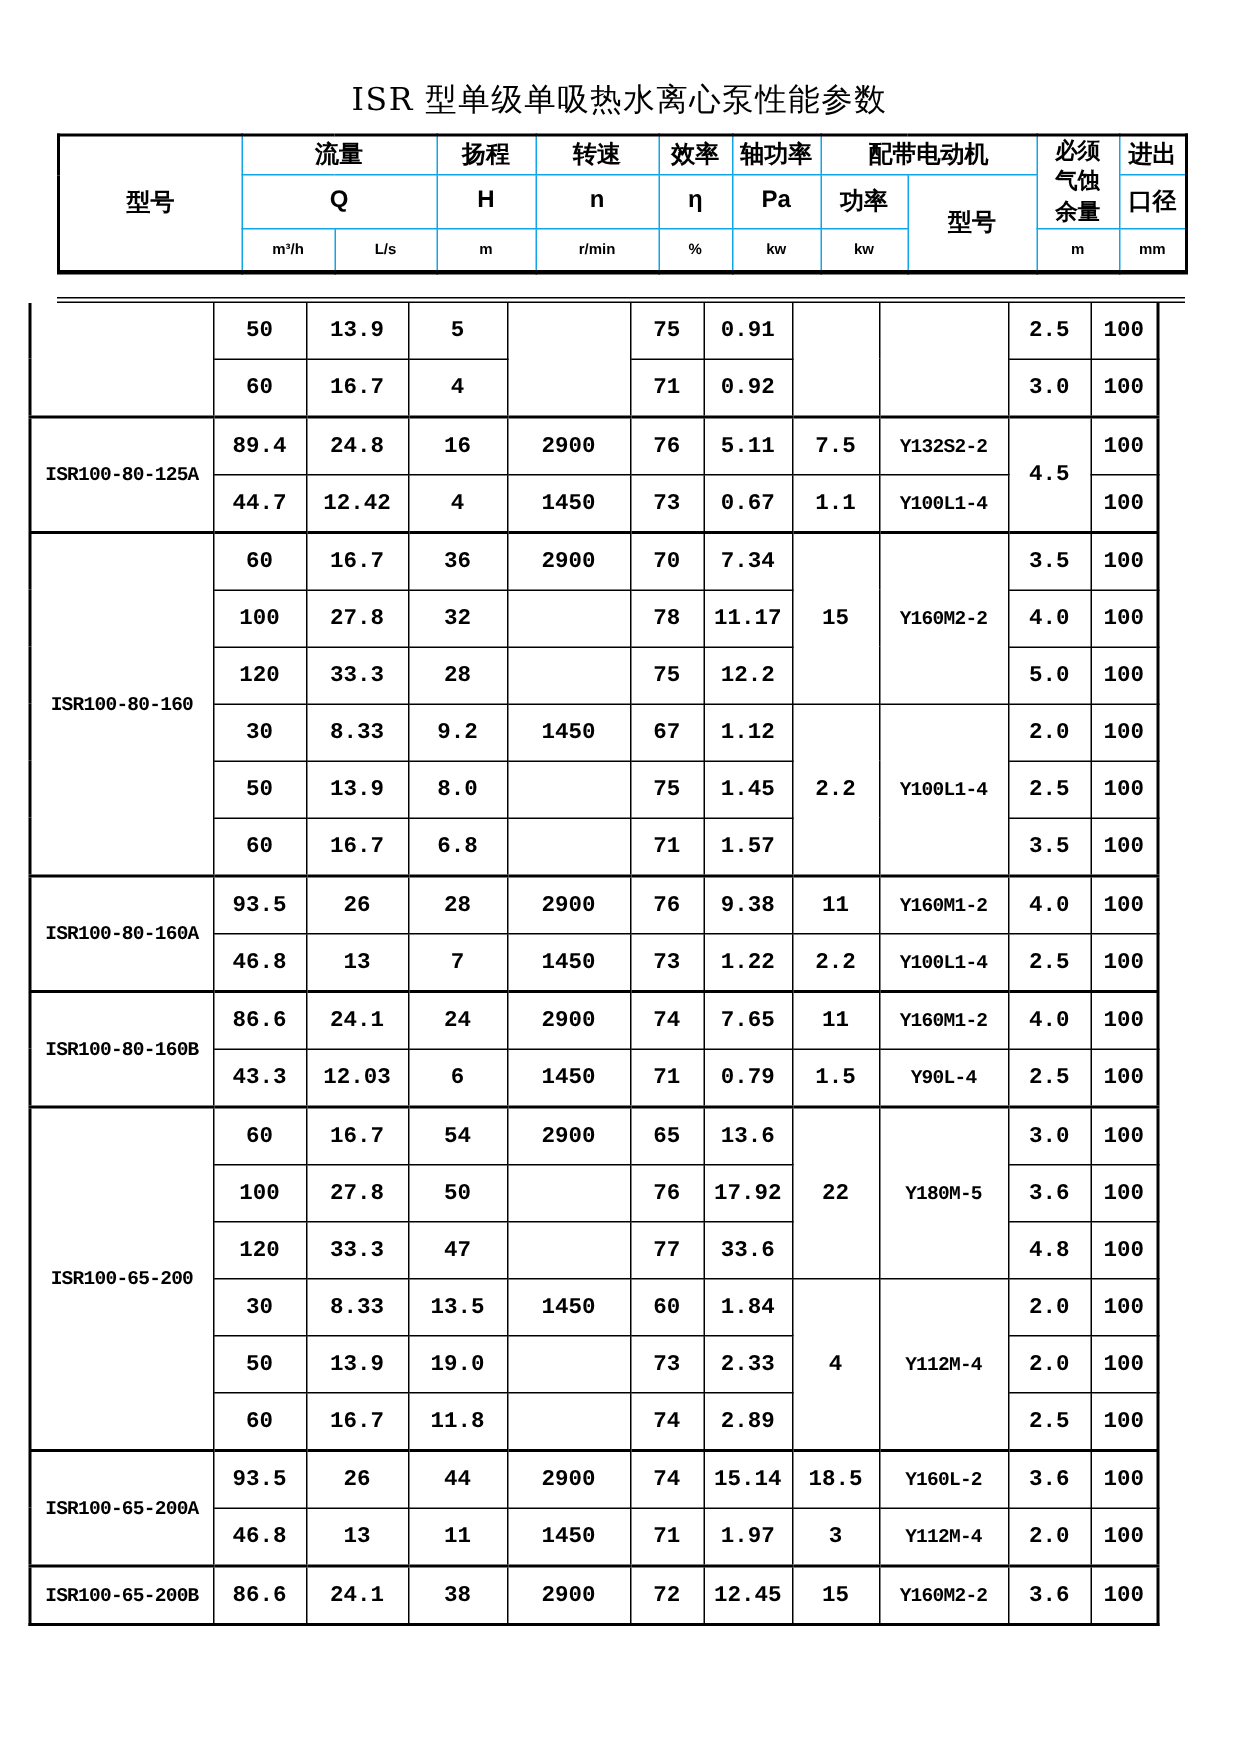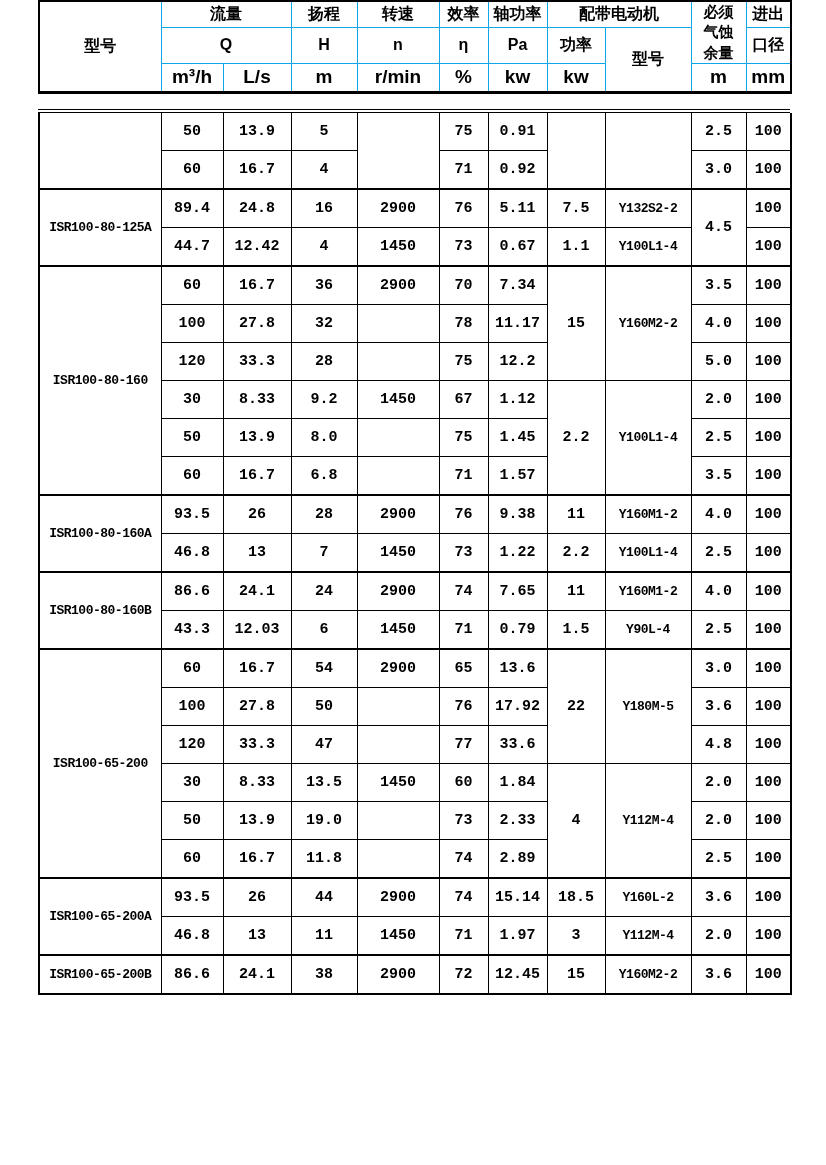--- a/index.html
+++ b/index.html
@@ -50,38 +50,39 @@
   .header-table td {
     border: 1px solid #0ea5e9;
     text-align: center;
     vertical-align: middle;
     font-weight: bold;
     font-size: 16px;
     padding: 0;
   }
   .header-table tr.hr1 td { height: 25px; }
   .header-table tr.hr2 td { height: 28px; }
-  .header-table tr.hr3 td { height: 27px; font-size: 19px; }
+  .header-table tr.hr3 td { height: 27px; font-size: 10px; }
   .npsh-head {
     line-height: 1.35;
     font-size: 15px !important;
     padding: 0 5px !important;
   }
 
   .double-rule {
     width: 752px;
     margin: 15px 0 0 38px;
     height: 2px;
     border-top: 1px solid #000;
     border-bottom: 1px solid #000;
   }
 
   .body-table {
     border: 2px solid #000;
     border-top: none;
+    margin-left: 19px;
   }
   .body-table td {
     border: 1px solid #000;
     text-align: center;
     vertical-align: middle;
     font-family: "Liberation Mono", monospace;
     font-weight: bold;
     font-size: 15px;
     height: 37px;
     padding: 0;
@@ -92,20 +93,21 @@
     letter-spacing: -0.5px;
   }
   .body-table tr.group-first td { border-top: 2px solid #000; }
   .body-table tr.row-first td { border-top: none; }
 </style>
 </head>
 <body>
 
 <div class="page">
 
+  <h1 class="title">ISR 型单级单吸热水离心泵性能参数</h1>
 
   <table class="header-table">
     <colgroup>
       <col class="c-model">
         <col class="c-q">
         <col class="c-ls">
         <col class="c-h">
       <col class="c-n">
         <col class="c-eta">
         <col class="c-pa">

